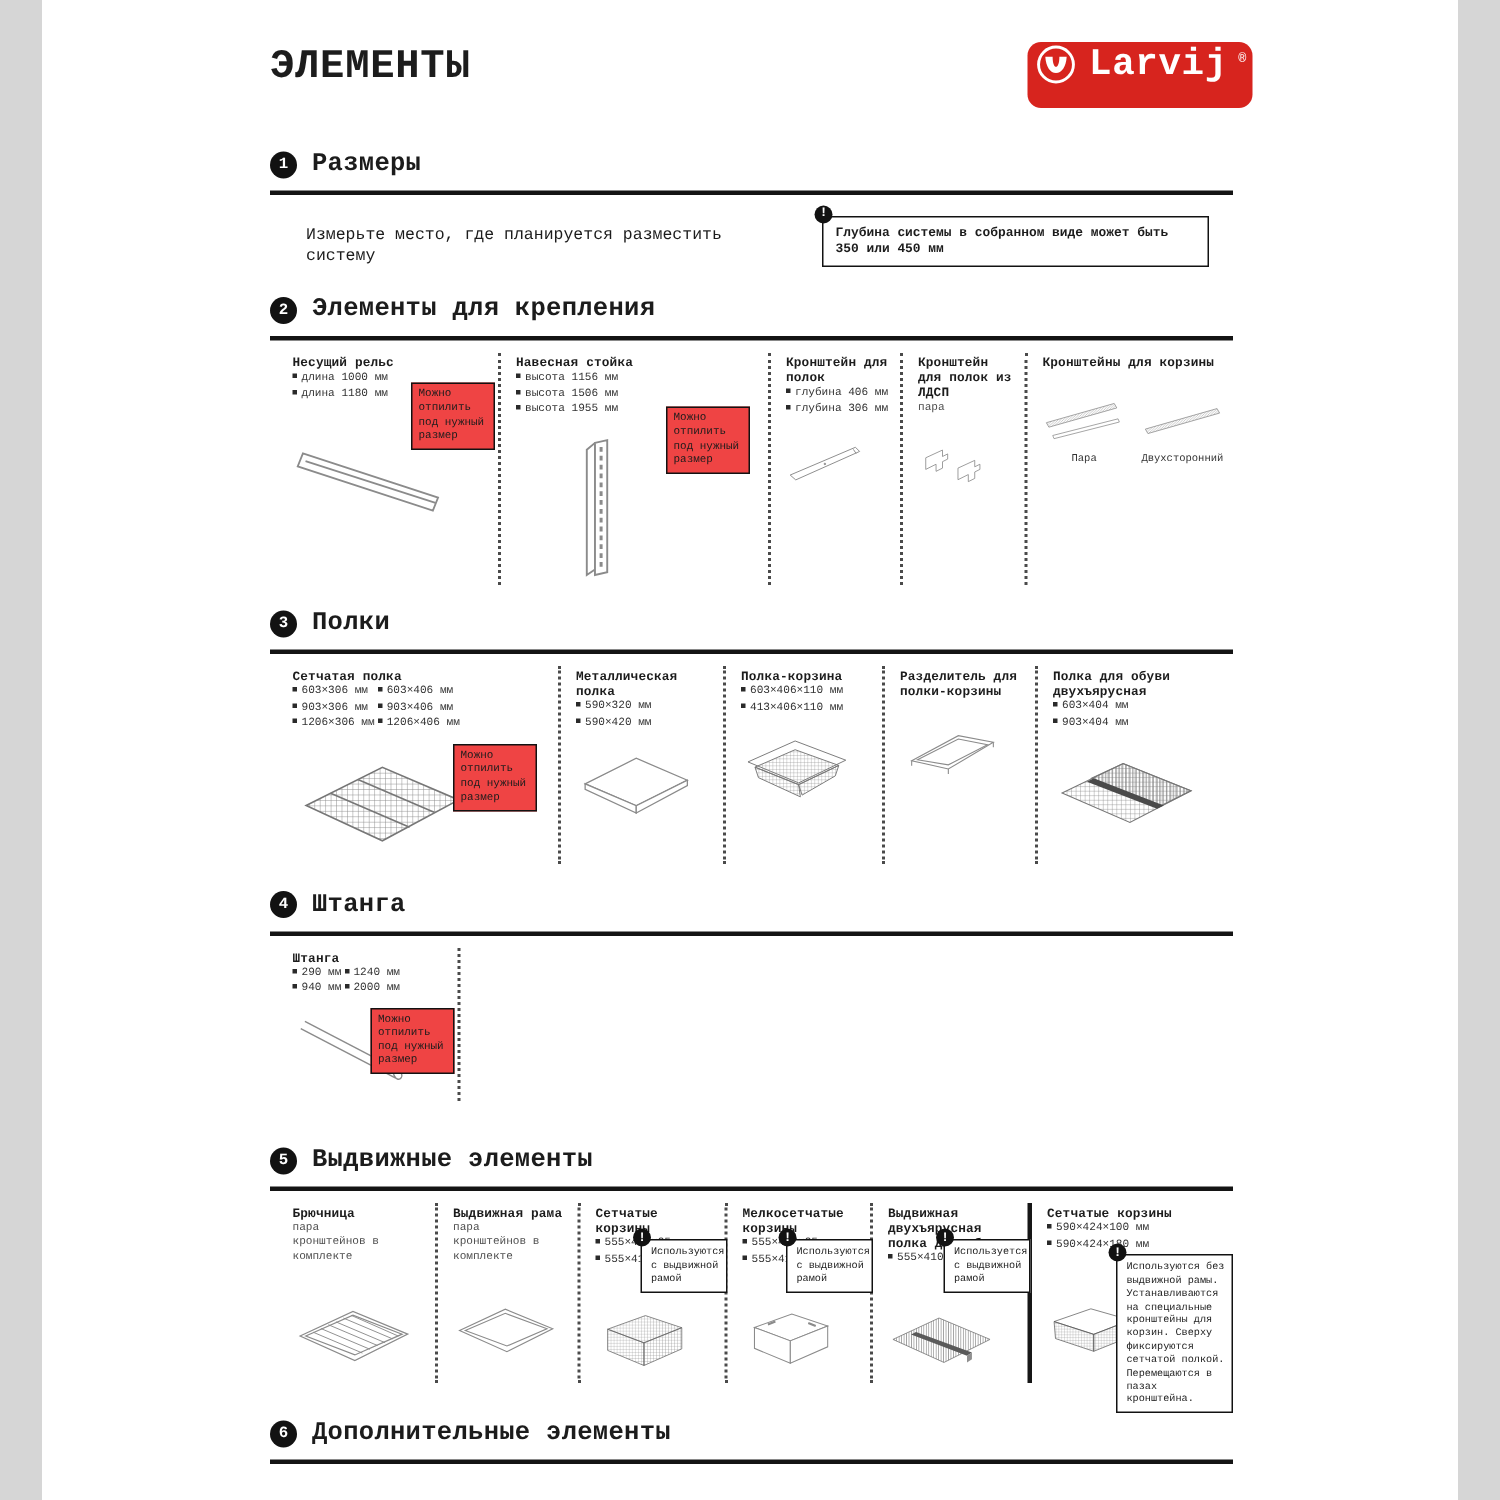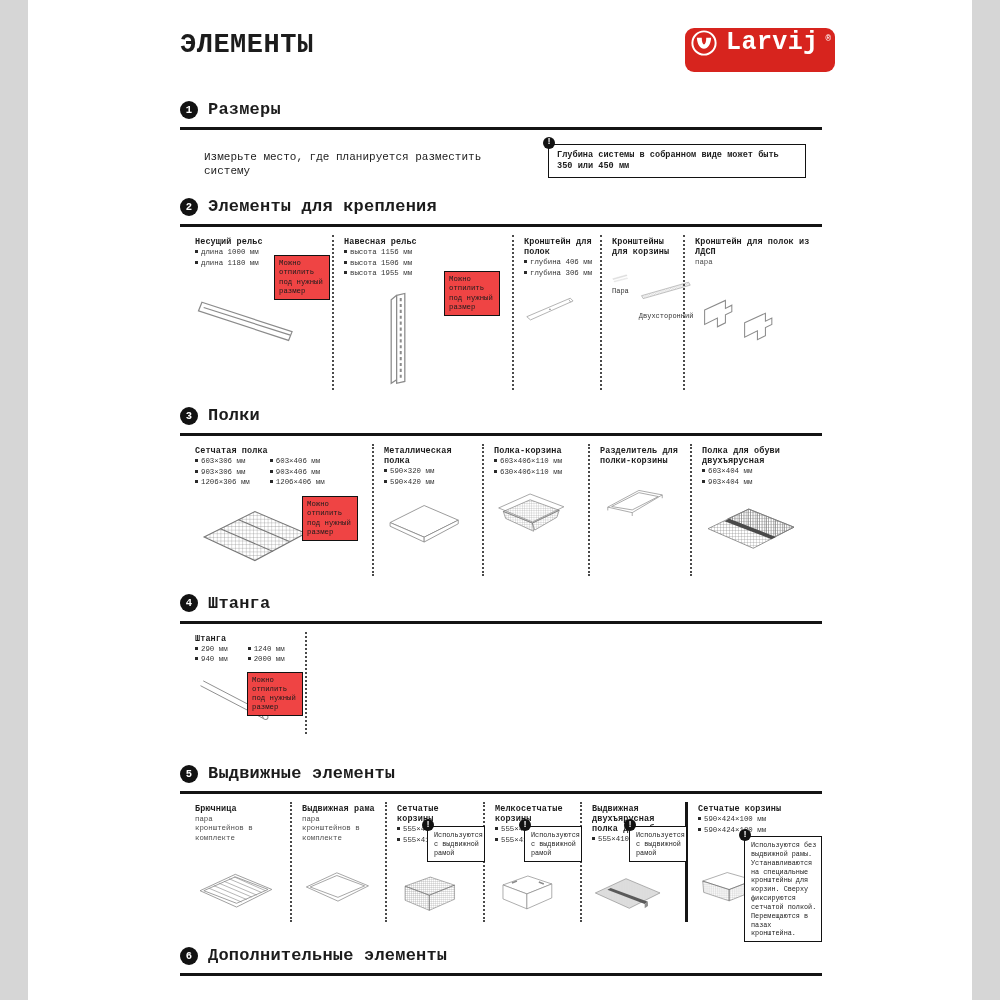--- a/index.html
+++ b/index.html
@@ -48,21 +48,21 @@
   .sec-5 .item:nth-child(3){width:98px}.sec-5 .item:nth-child(4){width:97px}
   .sec-5 .item:nth-child(5){width:105px}.sec-5 .item:nth-child(6){flex:1}
   .sec-5 .item:last-child{border-left:3px solid #161616}
   
   .i-title{font-size:8.5px;font-weight:bold;line-height:1.18;letter-spacing:.1px}
   .i-sub{font-size:7.4px;color:#4e4e4e;line-height:1.25;margin-top:1px;max-width:70px}
   .bullets{margin-top:0;font-size:7.4px;line-height:1.4;color:#333}
   .b-li{display:block;white-space:nowrap}
   .b-li::before{content:"";display:inline-block;width:3px;height:3px;background:#2a2a2a;
                 margin:0 3px 1px 0;vertical-align:middle}
-  .bullets.two{display:grid;grid-template-columns:auto auto;column-gap:20px;justify-content:start}
+  .bullets.two{display:grid;grid-template-columns:auto auto;column-gap:2px;justify-content:start}
   
   .callout{position:absolute;border:1.5px solid #121212;background:#ef4444;padding:3px 4px;
            font-size:7.3px;line-height:1.25;width:56px;box-sizing:border-box;top:40px;right:2px}
   .sec-2 .item:nth-child(1) .callout{top:20px;right:2px}
   .sec-2 .item:nth-child(2) .callout{top:36px;right:12px}
   .sec-3 .item:nth-child(1) .callout{top:52px;right:14px}
   .sec-4 .item:nth-child(2) .callout{top:32px;right:0}
   .note{position:absolute;border:1.5px solid #121212;background:#fff;padding:4px 3px 3px 6px;
         font-size:6.8px;line-height:1.3;width:58px;right:-2px;top:24px;box-sizing:border-box;z-index:2}
   .note.long{width:78px;top:34px;right:0}
@@ -145,21 +145,21 @@
             <div class="fig">
               <svg viewBox="0 0 130 84">
                 <g fill="#fff" stroke="#8b8b8b" stroke-width="1.4">
                   <polygon points="8,28 112,62 108,72 4,38"></polygon>
                   <line x1="10" y1="34" x2="110" y2="66"></line>
                 </g>
               </svg>
             </div>
           </div>
           <div class="item">
-            <div class="i-title">Навесная рельс</div>
+            <div class="i-title">Навесная стойка</div>
             <div class="bullets">
               <span class="b-li">высота 1156 мм</span>
               <span class="b-li">высота 1506 мм</span>
               <span class="b-li">высота 1955 мм</span>
             </div>
             <div class="callout">Можно отпилить под нужный размер</div>
             <div class="fig">
               <svg viewBox="0 0 130 110">
                 <g fill="#fff" stroke="#8b8b8b" stroke-width="1.4">
                   <polyline points="58,8 52,13 52,105 58,101" fill="none"></polyline>
@@ -174,20 +174,32 @@
             <div class="bullets">
               <span class="b-li">глубина 406 мм</span>
               <span class="b-li">глубина 306 мм</span>
             </div>
             <div class="fig">
               <svg viewBox="0 0 130 84">
                 <g fill="#fff" stroke="#8b8b8b" stroke-width="1.4">
                   <polygon points="6,62 100,22 106,28 14,69"></polygon>
                   <line x1="97" y1="25" x2="101" y2="31"></line>
                   <circle cx="56" cy="46" r="1.1" fill="#8b8b8b"></circle>
+                </g>
+              </svg>
+            </div>
+          </div>
+          <div class="item">
+            <div class="i-title">Кронштейн для полок из ЛДСП</div>
+            <div class="i-sub">пара</div>
+            <div class="fig">
+              <svg viewBox="0 0 130 84">
+                <g fill="#fff" stroke="#8b8b8b" stroke-width="1.3">
+                  <path d="M12 40 L38 28 L38 38 L46 34 L46 42 L38 46 L38 56 L28 61 L28 50 L12 58 Z"></path>
+                  <path d="M62 56 L88 44 L88 54 L96 50 L96 58 L88 62 L88 72 L78 77 L78 66 L62 74 Z"></path>
                 </g>
               </svg>
             </div>
           </div>
           <div class="item">
             <div class="i-title">Кронштейны для корзины</div>
             <div class="figrow">
               <div class="figcol">
                 <div class="fig">
                   <svg viewBox="0 0 130 84">
@@ -204,32 +216,20 @@
                   <svg viewBox="0 0 130 84">
                     <g fill="#fff" stroke="#8b8b8b" stroke-width="1.2">
                       <polygon points="6,54 118,22 122,29 10,61" fill="url(#hatch)"></polygon>
                     </g>
                   </svg>
                 </div>
                 <div class="figcap">Двухсторонний</div>
               </div>
             </div>
           </div>
-          <div class="item">
-            <div class="i-title">Кронштейн для полок из ЛДСП</div>
-            <div class="i-sub">пара</div>
-            <div class="fig">
-              <svg viewBox="0 0 130 84">
-                <g fill="#fff" stroke="#8b8b8b" stroke-width="1.3">
-                  <path d="M12 40 L38 28 L38 38 L46 34 L46 42 L38 46 L38 56 L28 61 L28 50 L12 58 Z"></path>
-                  <path d="M62 56 L88 44 L88 54 L96 50 L96 58 L88 62 L88 72 L78 77 L78 66 L62 74 Z"></path>
-                </g>
-              </svg>
-            </div>
-          </div>
         </div>
     </section>
 
     <section class="sec sec-3">
       <div class="sec-head">
         <span class="badge">3</span>
         <span class="sec-title">Полки</span>
       </div>
       <div class="items">
           <div class="item">
@@ -266,21 +266,21 @@
                   <polygon points="10,42 10,48 66,74 66,66"></polygon>
                   <polygon points="122,38 122,44 66,74 66,66"></polygon>
                 </g>
               </svg>
             </div>
           </div>
           <div class="item">
             <div class="i-title">Полка-корзина</div>
             <div class="bullets">
               <span class="b-li">603×406×110 мм</span>
-              <span class="b-li">630×406×110 мм</span>
+              <span class="b-li">413×406×110 мм</span>
             </div>
             <div class="fig">
               <svg viewBox="0 0 130 84">
                 <g fill="url(#grid)" stroke="#777" stroke-width="1.1">
                   <polygon points="8,36 62,12 120,34 66,60" fill="none"></polygon>
                   <polygon points="16,42 62,22 112,40 66,62"></polygon>
                   <polygon points="16,42 20,54 68,76 66,62"></polygon>
                   <polygon points="112,40 108,52 70,74 66,62"></polygon>
                 </g>
               </svg>

